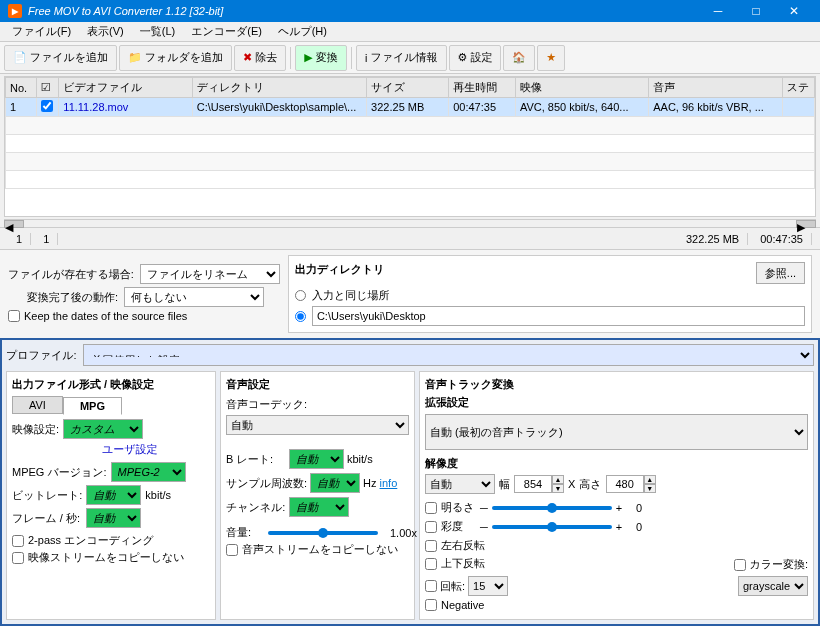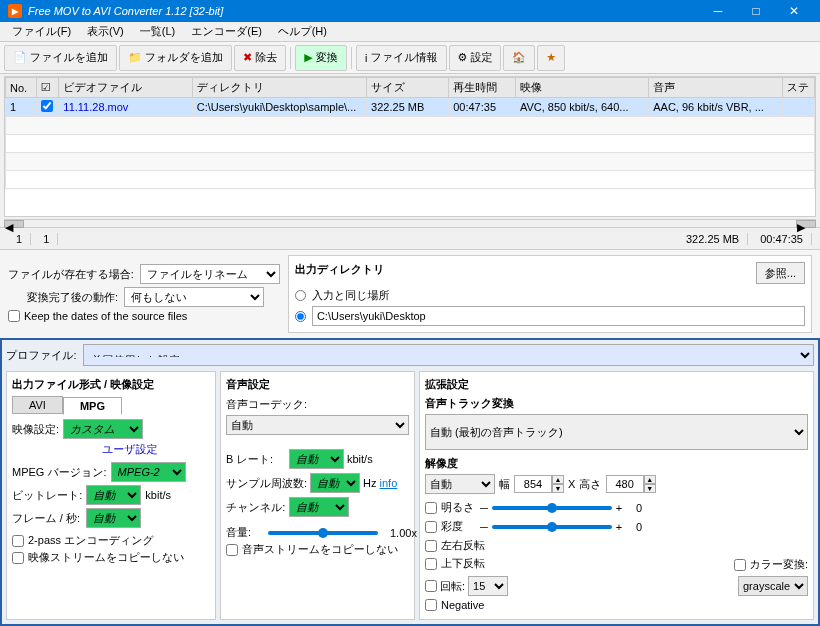--- a/index.html
+++ b/index.html
@@ -310,23 +310,23 @@
           <input type="range" min="0" max="200" value="100" class="slider" style="width: 110px;">
           <span>1.00x</span>
         </div>
         <div class="checkbox-row">
           <input type="checkbox" style="">
           <span>音声ストリームをコピーしない</span>
         </div>
       </div>
 
       <div style="flex:1; border:1px solid #ccc; background:white; padding:5px; overflow-y:auto;">
+        <div style="font-weight:bold; font-size:11px; margin-bottom:3px;">音声トラック変換</div>
+        
         <div style="font-weight:bold; margin-bottom:4px;">拡張設定</div>
-        
-        <div style="font-weight:bold; font-size:11px; margin-bottom:3px;">音声トラック変換</div>
         <select style="width:100%; height:36px; margin-bottom:6px; border:1px solid #aaa; font-size:11px;">
           <option>自動 (最初の音声トラック)</option>
         </select>
 
         <div style="font-weight:bold; font-size:11px; margin-bottom:3px;">解像度</div>
         <div style="display:flex; align-items:center; gap:4px; margin-bottom:6px;">
           <select style="width:70px; height:20px; border:1px solid #aaa; font-size:11px;">
             <option>自動</option>
           </select>
           <span style="font-size:11px;">幅</span>

